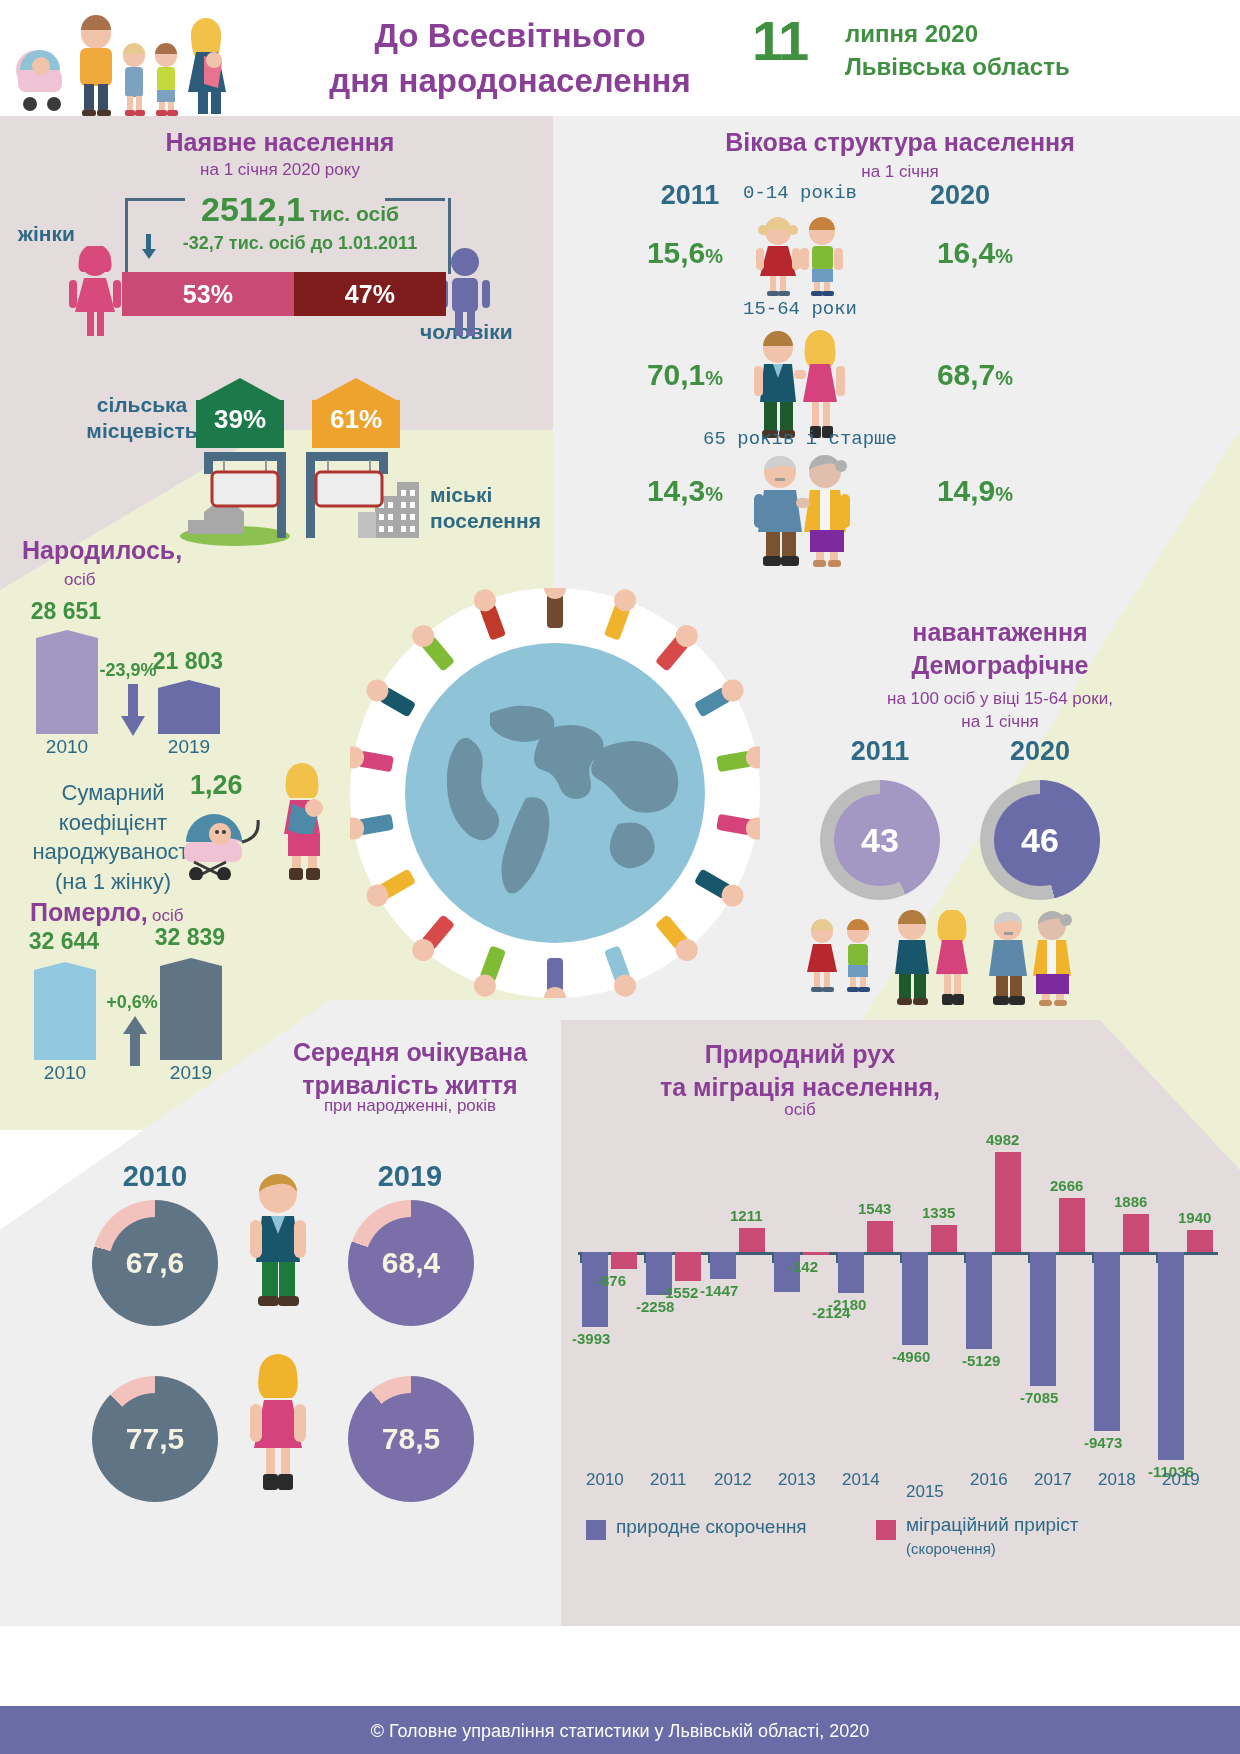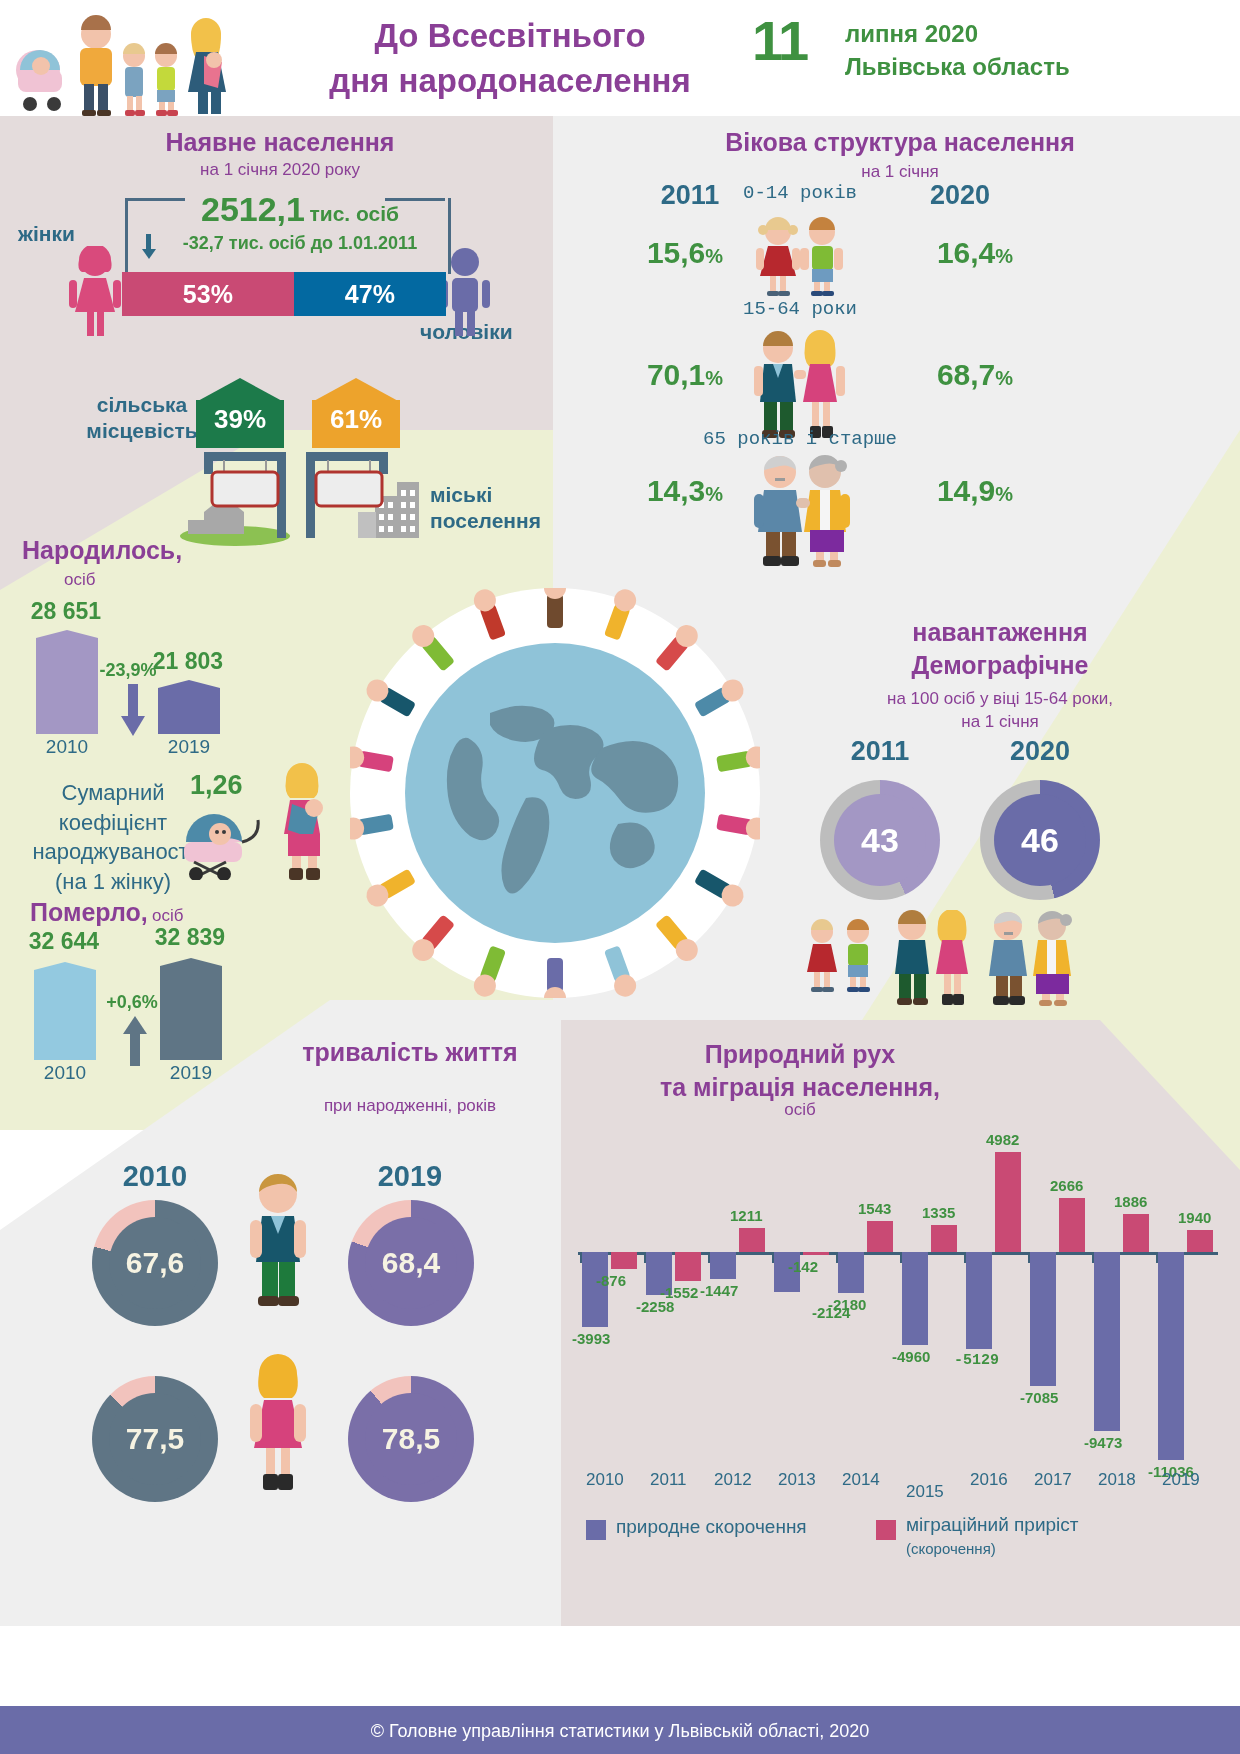--- a/index.html
+++ b/index.html
@@ -59,21 +59,21 @@
   #s1-total .unit{font-size:21px;font-weight:bold;color:#3f9141;}
   #s1-delta{left:120px;top:233px;width:360px;text-align:center;font-size:18px;font-weight:bold;color:#3f9141;}
   #s1-bracket{left:125px;top:198px;width:320px;height:76px;border:3px solid #4b6b84;border-top:none;border-bottom:none;}
   #s1-bracket-top-l{left:125px;top:198px;width:60px;height:3px;background:#4b6b84;}
   #s1-bracket-top-r{left:385px;top:198px;width:60px;height:3px;background:#4b6b84;}
   #s1-arrow{left:140px;top:234px;}
   #lbl-women{left:18px;top:222px;font-size:21px;font-weight:bold;color:#2e6a86;}
   #lbl-men{left:420px;top:320px;font-size:21px;font-weight:bold;color:#2e6a86;}
   #bar-wrap{left:122px;top:272px;width:324px;height:44px;display:flex;}
   #bar-f{background:#c94a74;color:#fff;font-size:25px;font-weight:bold;display:flex;align-items:center;justify-content:center;}
-  #bar-m{background:#0369a1;color:#fff;font-size:25px;font-weight:bold;display:flex;align-items:center;justify-content:center;}
+  #bar-m{background:#7f1d1d;color:#fff;font-size:25px;font-weight:bold;display:flex;align-items:center;justify-content:center;}
 
   
   #lbl-rural{left:72px;top:392px;width:140px;text-align:center;font-size:21px;font-weight:bold;color:#2e6a86;line-height:1.25;}
   #lbl-urban{left:430px;top:482px;width:130px;text-align:left;font-size:21px;font-weight:bold;color:#2e6a86;line-height:1.25;}
   .pct-house{position:absolute;width:88px;height:70px;}
   .pct-house .roof{position:absolute;left:0;top:0;width:0;height:0;border-left:44px solid transparent;border-right:44px solid transparent;}
   .pct-house .body{position:absolute;left:0;top:22px;width:88px;height:48px;}
   .pct-house .num{position:absolute;left:0;top:26px;width:88px;text-align:center;color:#fff;font-size:26px;font-weight:bold;}
 
   
@@ -632,20 +632,21 @@
     <path d="M238 30 l28 0 l5 36 l-38 0 z" fill="#f0b32c"></path>
     <path d="M247 30 l9 0 l0 36 l-9 0 z" fill="#f5f5f5"></path>
     <rect x="236" y="64" width="33" height="20" fill="#7c2a9e"></rect>
     <rect x="242" y="84" width="8" height="8" fill="#f2c3ab"></rect>
       <rect x="256" y="84" width="8" height="8" fill="#f2c3ab"></rect>
     <rect x="239" y="90" width="13" height="6" rx="3" fill="#c08a5e"></rect>
       <rect x="254" y="90" width="13" height="6" rx="3" fill="#c08a5e"></rect>
   </svg>
 
   <div class="abs" id="s6-title">
+    <div>Середня очікувана</div>
     <div>тривалість життя</div>
   </div>
   <div class="abs" id="s6-sub">при народженні, років</div>
   <div class="abs" id="s6-y2010">2010</div>
   <div class="abs" id="s6-y2019">2019</div>
 
   <div class="le-donut" style="left:92px;top:1200px;background:conic-gradient(#5f7585 0deg 285deg, #f2c3bd 285deg 360deg);">
     <div class="hole" style="background:#5f7585;">67,6</div>
   </div>
   <div class="le-donut" style="left:348px;top:1200px;background:conic-gradient(#7a6fa8 0deg 290deg, #f2c3bd 290deg 360deg);">
@@ -722,21 +723,21 @@
       <div class="blabel" style="left: 280px; top: 60.0285px;">1543</div>
       <div class="xlabel" style="left: 264px;">2014</div>
       <div class="tick" style="left: 322px;"></div>
       <div class="bar nat" style="left: 324px; top: 112px; width: 26px; height: 93.4831px;"></div>
       <div class="blabel" style="left: 314px; top: 208.483px;">-4960</div>
       <div class="bar mig" style="left: 353px; width: 26px; height: 26.7965px; top: 85.2035px;"></div>
       <div class="blabel" style="left: 344px; top: 64.2035px;">1335</div>
       <div class="xlabel" style="left: 328px; margin-top: 12px;">2015</div>
       <div class="tick" style="left: 386px;"></div>
       <div class="bar nat" style="left: 388px; top: 112px; width: 26px; height: 96.6684px;"></div>
-      <div class="blabel" style="left: 376px; top: 211.668px; font-family: Liberation Mono, monospace;">-5129</div>
+      <div class="blabel" style="left: 384px; top: 211.668px;">-5129</div>
       <div class="bar mig" style="left: 417px; width: 26px; height: 100px; top: 12px;"></div>
       <div class="blabel" style="left: 408px; top: -9px;">4982</div>
       <div class="xlabel" style="left: 392px;">2016</div>
       <div class="tick" style="left: 450px;"></div>
       <div class="bar nat" style="left: 452px; top: 112px; width: 26px; height: 133.534px;"></div>
       <div class="blabel" style="left: 442px; top: 248.534px;">-7085</div>
       <div class="bar mig" style="left: 481px; width: 26px; height: 53.5126px; top: 58.4874px;"></div>
       <div class="blabel" style="left: 472px; top: 37.4874px;">2666</div>
       <div class="xlabel" style="left: 456px;">2017</div>
       <div class="tick" style="left: 514px;"></div>

